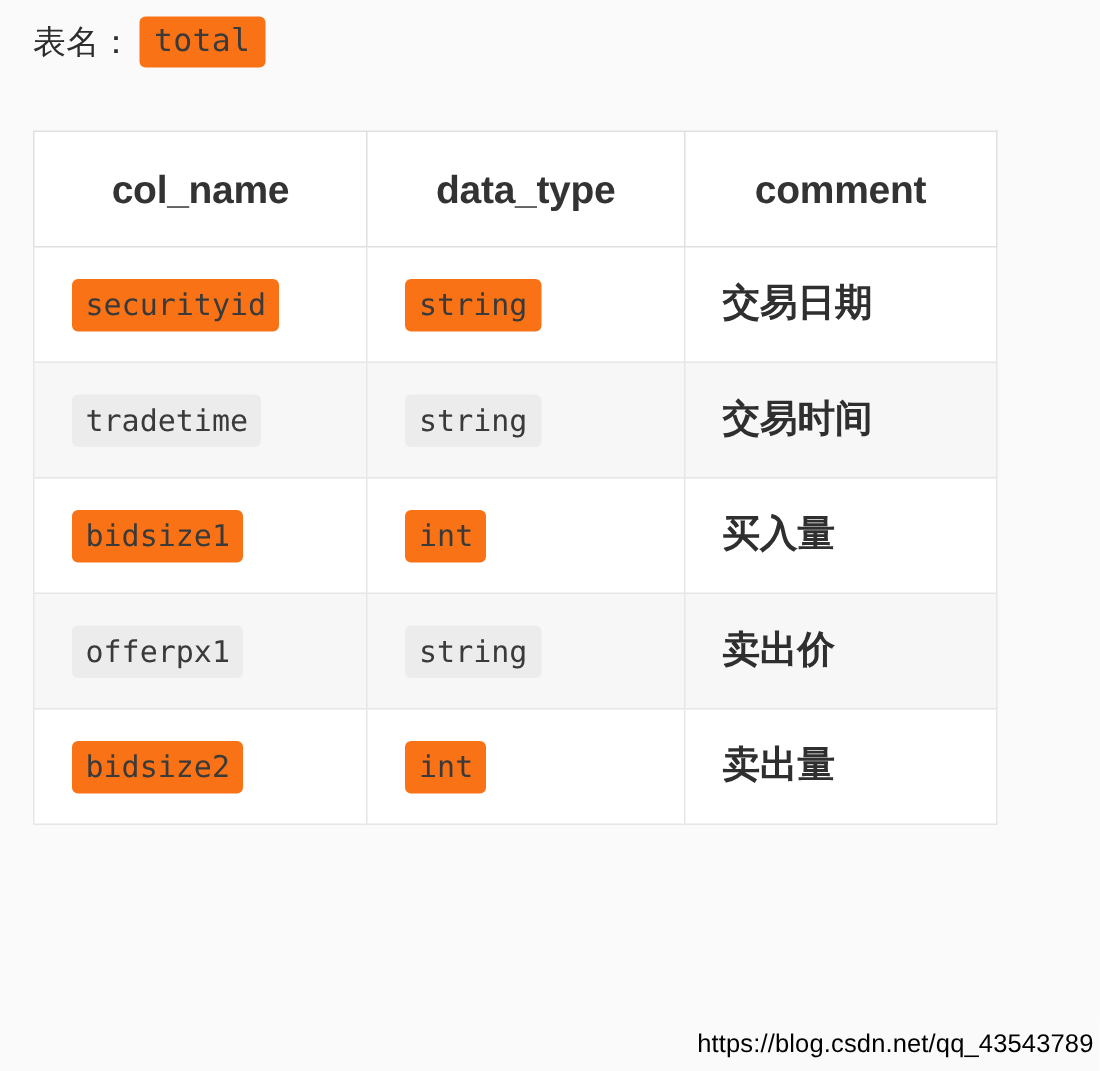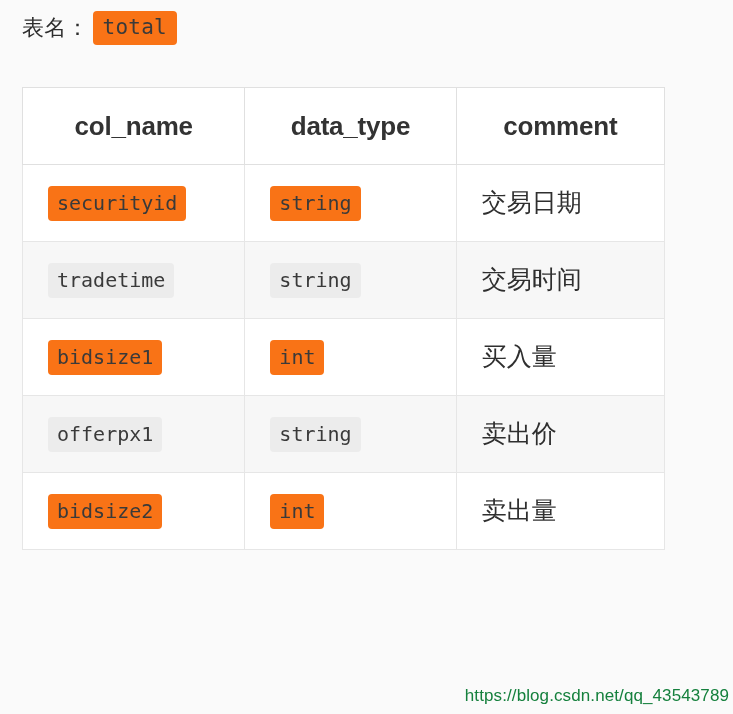--- a/index.html
+++ b/index.html
@@ -96,20 +96,21 @@
     background: #ececec;
   }
 
   .cell-code {
     font-size: 20px;
     padding: 6px 9px 7px 9px;
     line-height: 1.1;
   }
   td.comment-cell {
     padding-left: 35px;
+    font-weight: bold;
   }
   .comment-text {
     font-size: 25px;
     color: #2f2f2f;
     line-height: 1.1;
     white-space: pre;
     display: inline-block;
     vertical-align: middle;
   }
   .comment-cell .code {
@@ -120,21 +121,21 @@
     position: relative;
     top: 1px;
   }
 
   
   .watermark {
     position: absolute;
     right: 4px;
     top: 686px;
     font-size: 17px;
-    color: #15803d;
+    color: #000000;
     font-family: "Liberation Sans", sans-serif;
     letter-spacing: 0.1px;
     white-space: pre;
     pointer-events: none;
     user-select: none;
   }
 </style>
 </head>
 <body>
 

